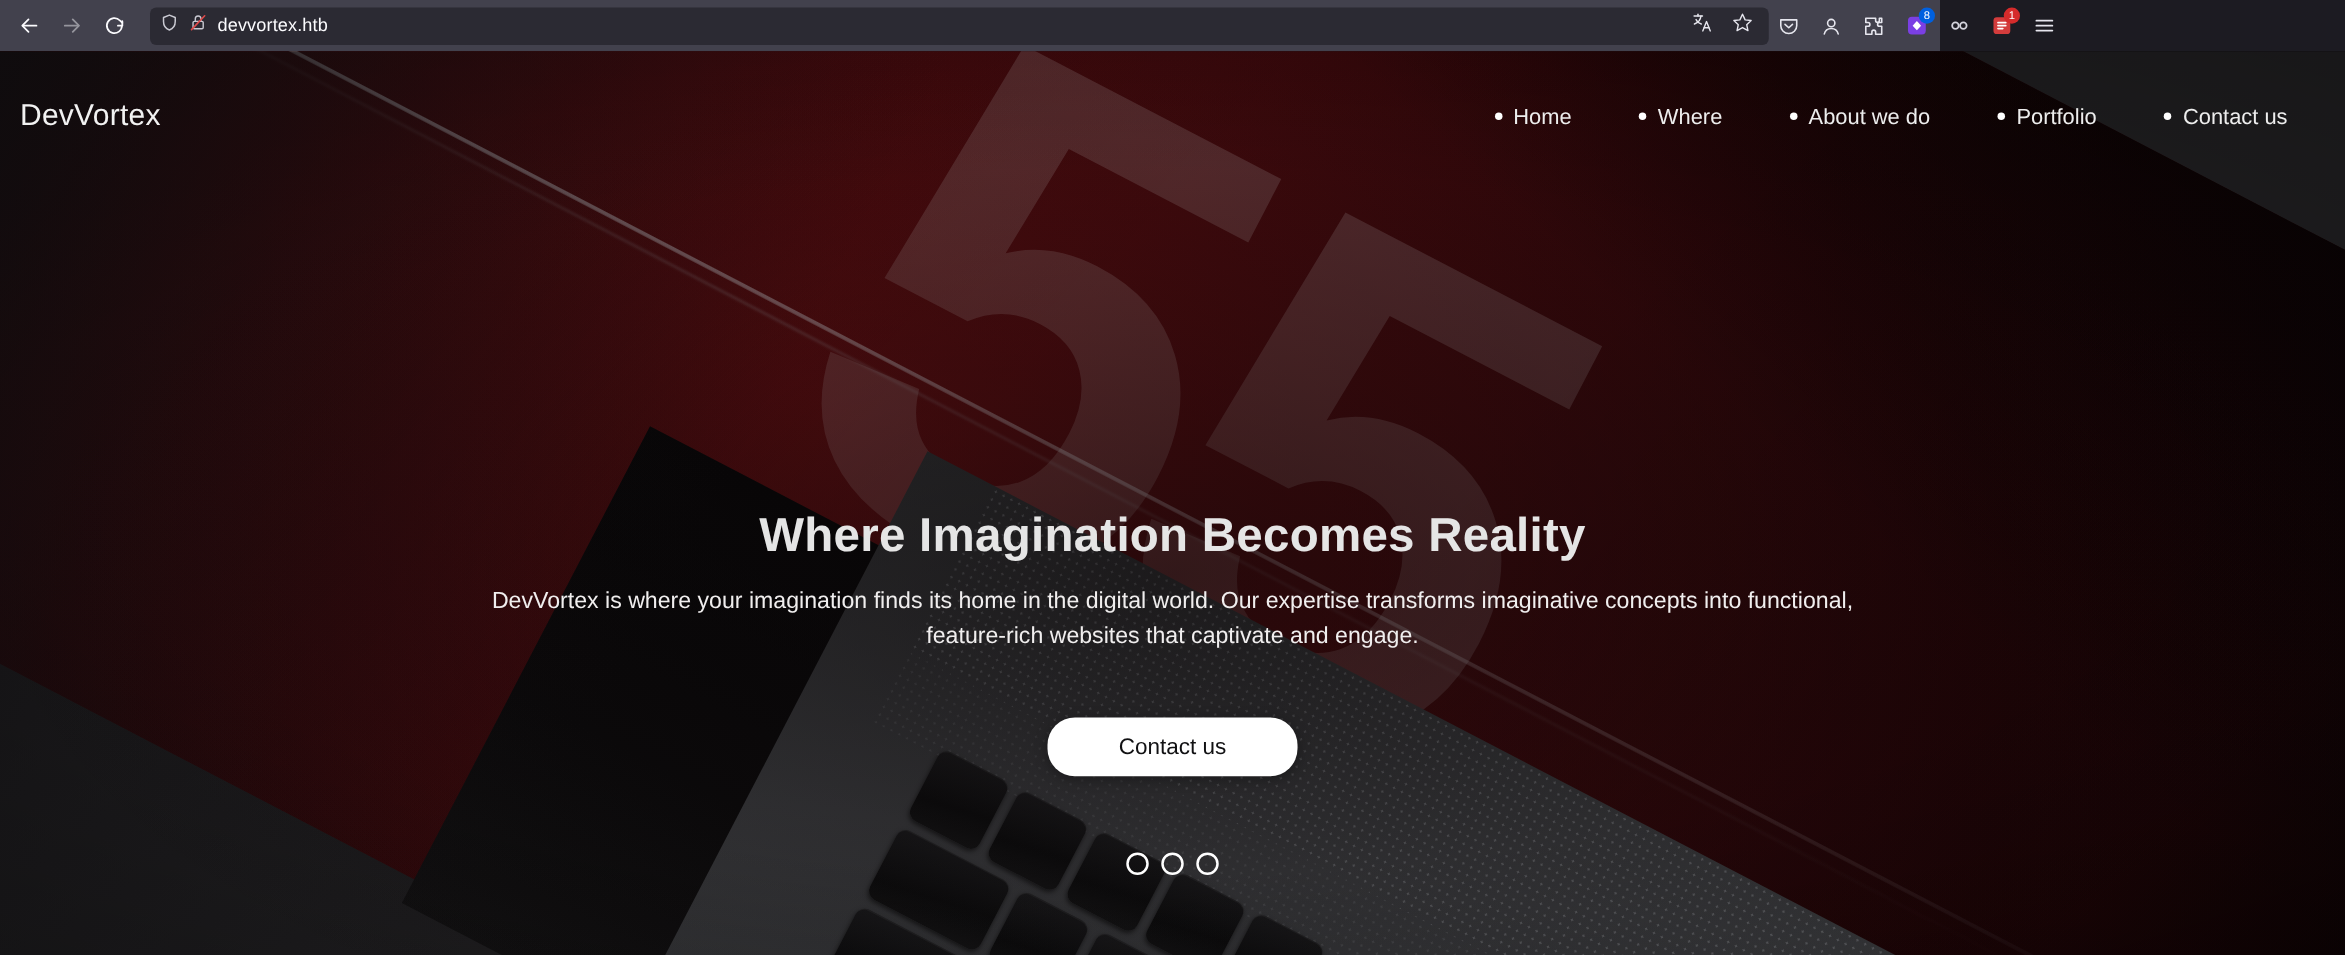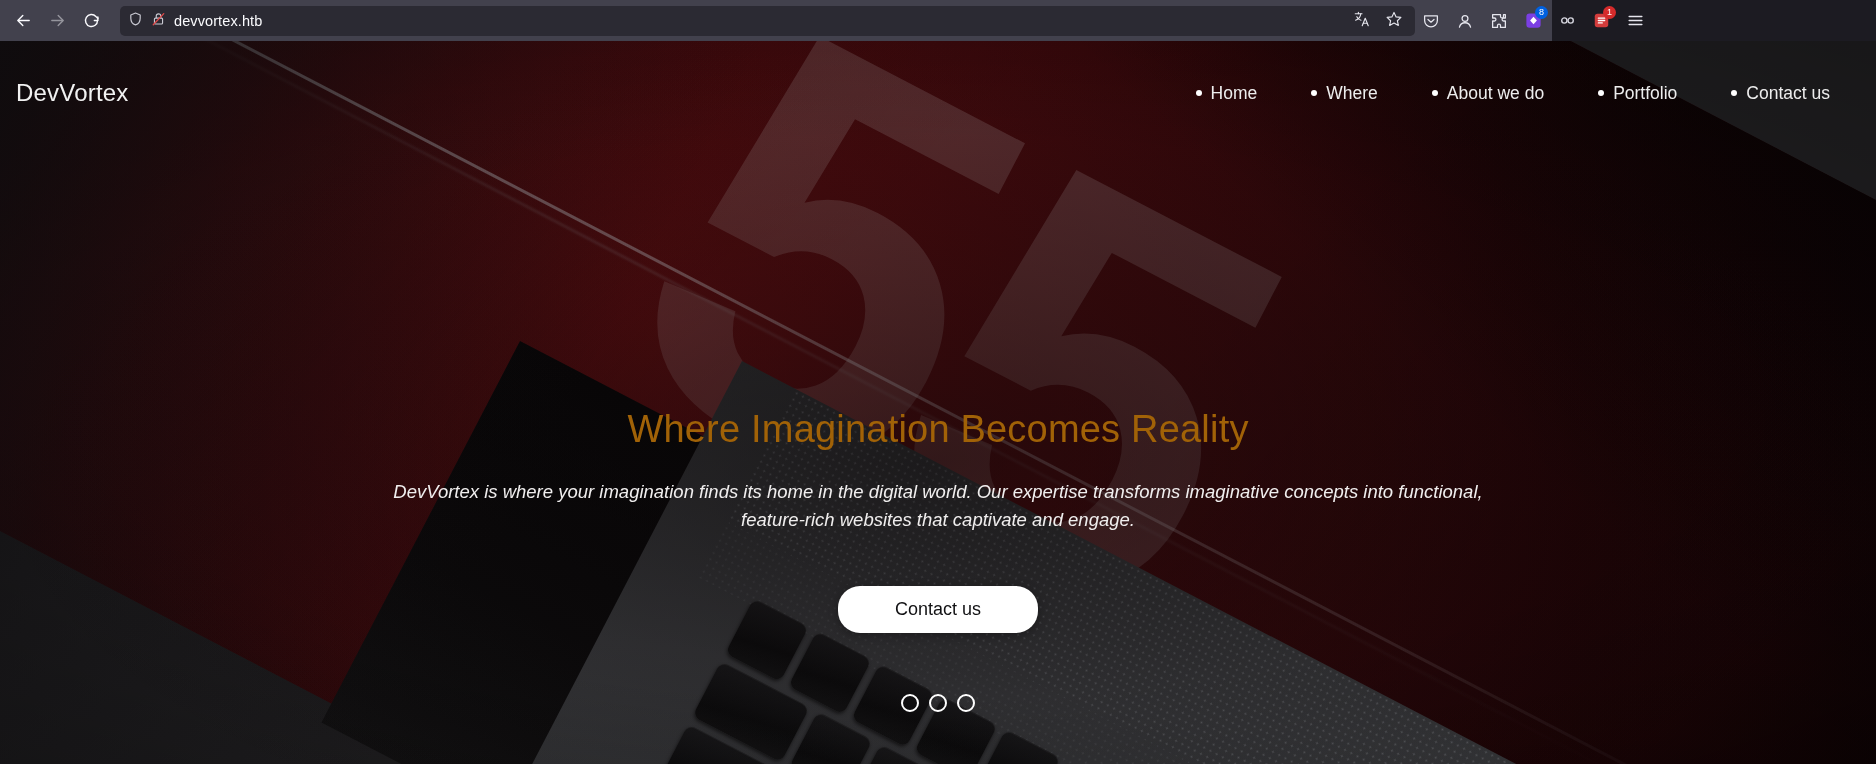--- a/index.html
+++ b/index.html
@@ -290,34 +290,33 @@
     top: 0; bottom: 0;
     z-index: 5;
     display: flex;
     flex-direction: column;
     align-items: center;
     justify-content: flex-start;
     padding-top: 366px;
     text-align: center;
   }
   .hero h1 {
-    color: #a16207;
+    color: #e5e5e5;
     font-size: 38px;
-    font-weight: 400;
+    font-weight: 700;
     letter-spacing: 0.2px;
     line-height: 1.2;
   }
   .hero p {
-    margin-top: 25px;
+    margin-top: 13px;
     max-width: 1148px;
     color: #f0eeee;
     font-size: 18.5px;
     line-height: 1.52;
     font-weight: 400;
-    font-style: italic;
   }
   .cta {
     margin-top: 52px;
     width: 200px;
     height: 47px;
     background: #ffffff;
     color: #111113;
     font-size: 18px;
     font-family: "Liberation Sans", sans-serif;
     border: none;

